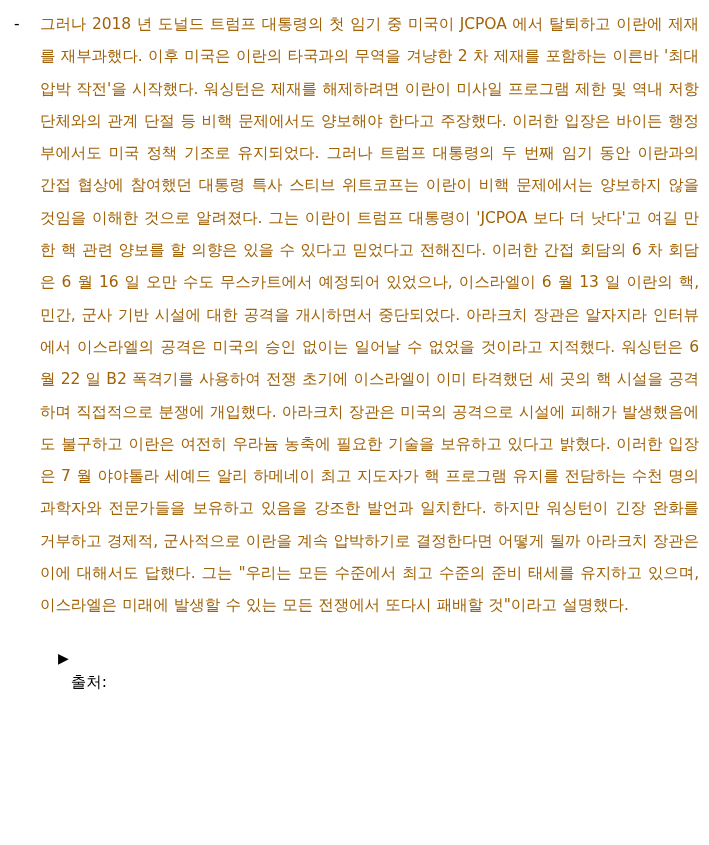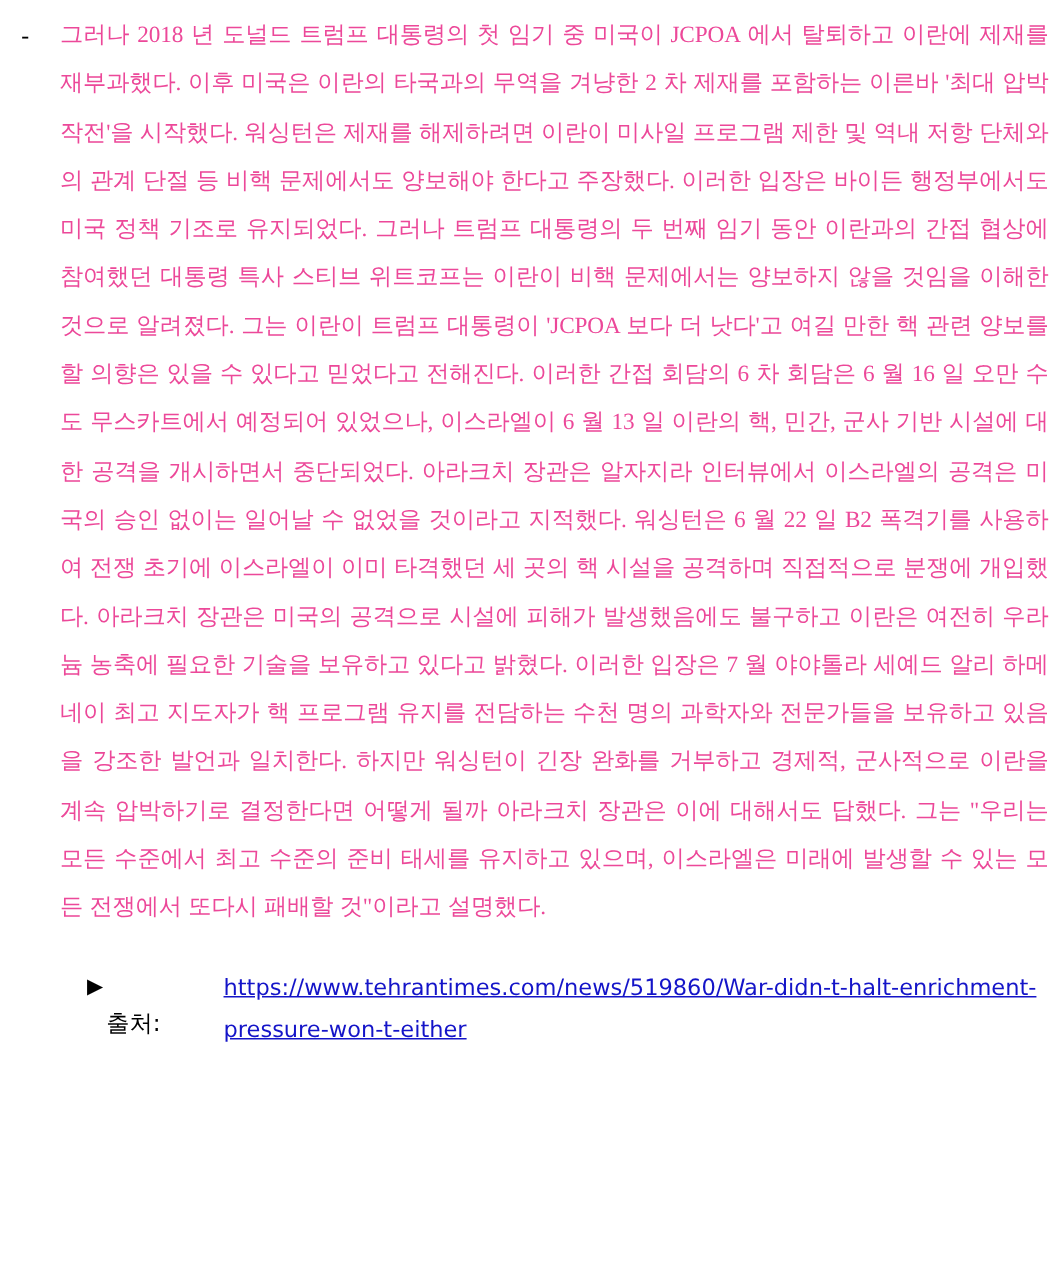--- a/index.html
+++ b/index.html
@@ -36,22 +36,21 @@
     color: #000;
   }
   .para-text {
     flex: 1 1 auto;
     font-size: 15.5px;
     line-height: 32.3px;
     text-align: justify;
     text-justify: inter-word;
     word-spacing: 0.5px;
     letter-spacing: -0.1px;
-    color: #ec4899;
-    font-family: Liberation Serif, serif;
+    color: #a16207;
   }
   .source-block {
     display: flex;
     align-items: flex-start;
     margin-top: 22px;
     padding-left: 48px;
   }
   .source-arrow {
     flex: 0 0 auto;
     font-size: 14px;
@@ -81,16 +80,15 @@
 <div class="page">
 
   <div class="para-block">
     <div class="bullet-marker">-</div>
     <div class="para-text">그러나 2018 년 도널드 트럼프 대통령의 첫 임기 중 미국이 JCPOA 에서 탈퇴하고 이란에 제재를 재부과했다. 이후 미국은 이란의 타국과의 무역을 겨냥한 2 차 제재를 포함하는 이른바 '최대 압박 작전'을 시작했다. 워싱턴은 제재를 해제하려면 이란이 미사일 프로그램 제한 및 역내 저항 단체와의 관계 단절 등 비핵 문제에서도 양보해야 한다고 주장했다. 이러한 입장은 바이든 행정부에서도 미국 정책 기조로 유지되었다. 그러나 트럼프 대통령의 두 번째 임기 동안 이란과의 간접 협상에 참여했던 대통령 특사 스티브 위트코프는 이란이 비핵 문제에서는 양보하지 않을 것임을 이해한 것으로 알려졌다. 그는 이란이 트럼프 대통령이 'JCPOA 보다 더 낫다'고 여길 만한 핵 관련 양보를 할 의향은 있을 수 있다고 믿었다고 전해진다. 이러한 간접 회담의 6 차 회담은 6 월 16 일 오만 수도 무스카트에서 예정되어 있었으나, 이스라엘이 6 월 13 일 이란의 핵, 민간, 군사 기반 시설에 대한 공격을 개시하면서 중단되었다. 아라크치 장관은 알자지라 인터뷰에서 이스라엘의 공격은 미국의 승인 없이는 일어날 수 없었을 것이라고 지적했다. 워싱턴은 6 월 22 일 B2 폭격기를 사용하여 전쟁 초기에 이스라엘이 이미 타격했던 세 곳의 핵 시설을 공격하며 직접적으로 분쟁에 개입했다. 아라크치 장관은 미국의 공격으로 시설에 피해가 발생했음에도 불구하고 이란은 여전히 우라늄 농축에 필요한 기술을 보유하고 있다고 밝혔다. 이러한 입장은 7 월 야야톨라 세예드 알리 하메네이 최고 지도자가 핵 프로그램 유지를 전담하는 수천 명의 과학자와 전문가들을 보유하고 있음을 강조한 발언과 일치한다. 하지만 워싱턴이 긴장 완화를 거부하고 경제적, 군사적으로 이란을 계속 압박하기로 결정한다면 어떻게 될까 아라크치 장관은 이에 대해서도 답했다. 그는 "우리는 모든 수준에서 최고 수준의 준비 태세를 유지하고 있으며, 이스라엘은 미래에 발생할 수 있는 모든 전쟁에서 또다시 패배할 것"이라고 설명했다.</div>
   </div>
 
   <div class="source-block">
     <span class="source-arrow">▶</span>
     <span class="source-label">출처:</span>
-    <span class="source-link">https://www.tehrantimes.com/news/519860/War-didn-t-halt-enrichment-pressure-won-t-either</span>
   </div>
 
 </div>
 
 </body></html>

